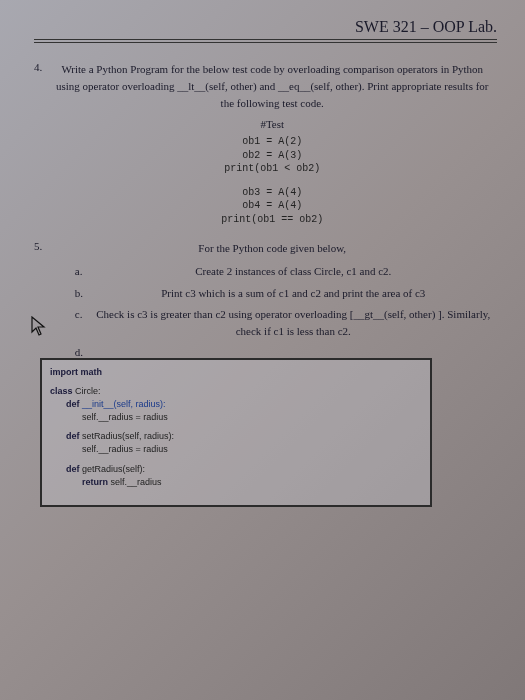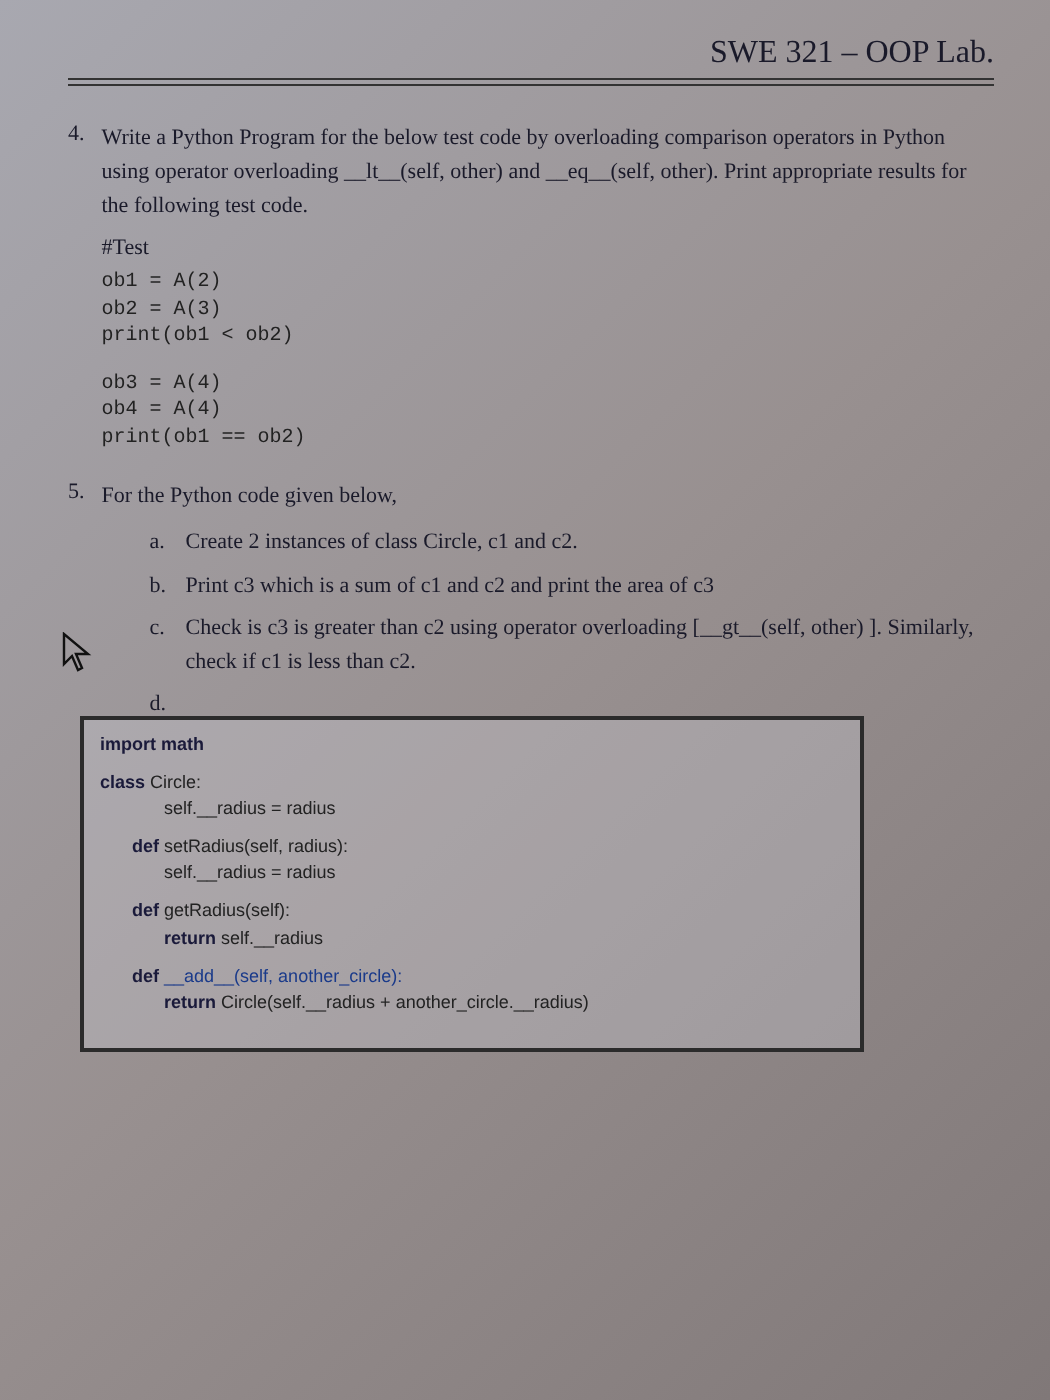--- a/index.html
+++ b/index.html
@@ -20,21 +20,21 @@
       padding-bottom: 3px;
       border-bottom: 1px solid #333;
       margin-bottom: 2px;
     }
     .header-line2 {
       border-bottom: 1px solid #333;
       margin-bottom: 18px;
     }
     .q-block { margin-bottom: 14px; }
     .q-num { display: inline-block; width: 14px; vertical-align: top; }
-    .q-body { display: inline-block; width: calc(100% - 20px); vertical-align: top; line-height: 1.55; }
+    .q-body { display: inline-block; width: calc(100% - 20px); vertical-align: top; line-height: 1.55; text-align: center; }
     .test-hdr { margin-top: 4px; }
     .code-mono {
       font-family: "Courier New", monospace;
       font-size: 10px;
       line-height: 1.35;
       color: #222;
       white-space: pre;
       margin-top: 2px;
     }
     .sub-list { margin-left: 24px; margin-top: 6px; }
@@ -100,37 +100,34 @@
       <div class="sub-item"><span class="letter">d.</span></div>
     </div>
   </span>
 </div>
 
 <div class="code-box">
   <div class="grp"><span class="kw">import math</span></div>
 
   <div class="grp">
     <div><span class="kw">class</span> <span class="nm">Circle:</span></div>
+    <div class="indent1"><span class="kw">def</span> <span class="bl">__init__(self, radius):</span></div>
     <div class="indent2 nm">self.__radius = radius</div>
   </div>
 
   <div class="grp">
     <div class="indent1"><span class="kw">def</span> <span class="nm">setRadius(self, radius):</span></div>
     <div class="indent2 nm">self.__radius = radius</div>
   </div>
 
   <div class="grp">
     <div class="indent1"><span class="kw">def</span> <span class="nm">getRadius(self):</span></div>
     <div class="indent2"><span class="kw">return</span> <span class="nm">self.__radius</span></div>
   </div>
 
 
-  <div class="grp">
-    <div class="indent1"><span class="kw">def</span> <span class="bl">__add__(self, another_circle):</span></div>
-    <div class="indent2"><span class="kw">return</span> <span class="nm">Circle(self.__radius + another_circle.__radius)</span></div>
-  </div>
 </div>
 
 <div class="cursor">
   <svg width="16" height="22" viewBox="0 0 16 22">
     <path d="M1 1 L1 16 L5 12 L8 19 L10 18 L7 11 L13 11 Z" fill="none" stroke="#111" stroke-width="1.2"></path>
   </svg>
 </div>
 
 </body></html>

